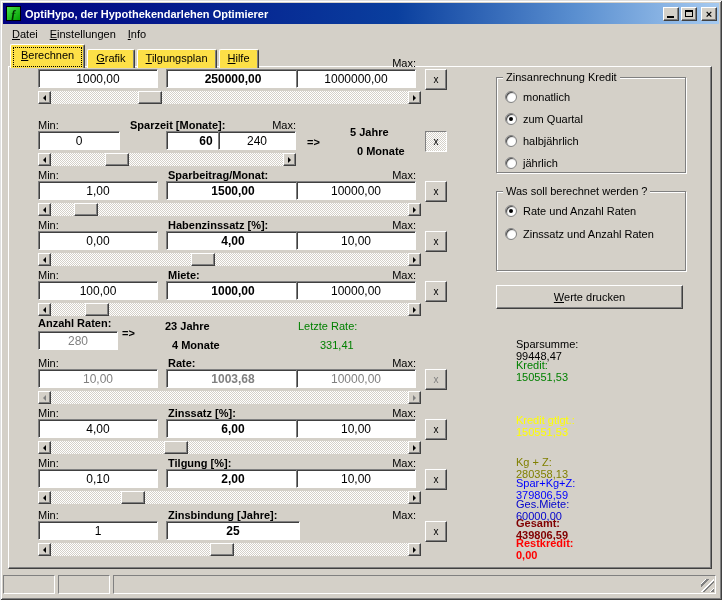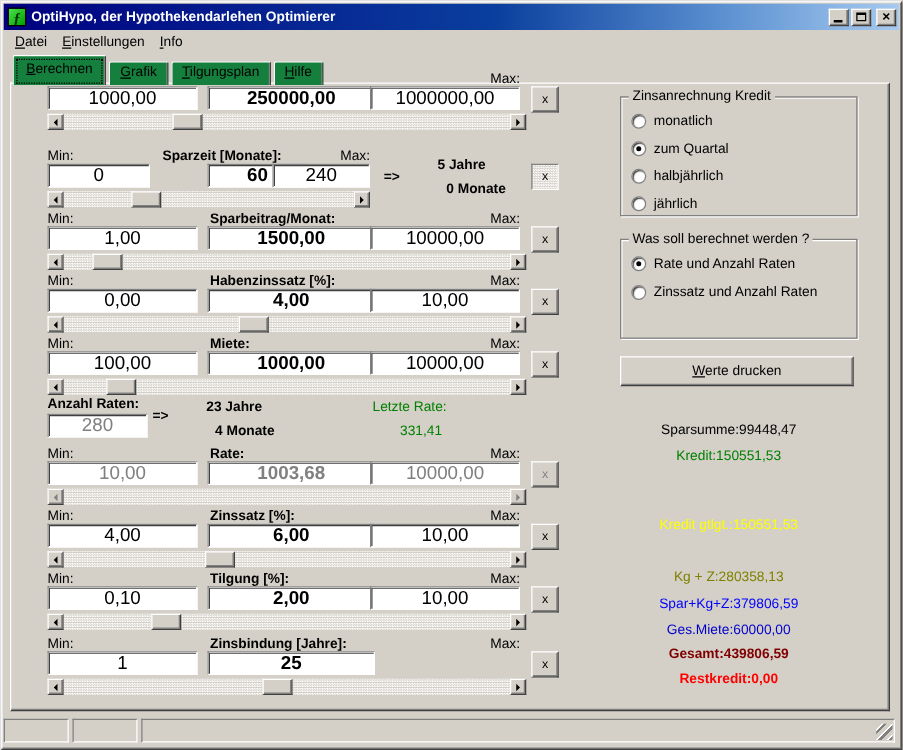--- a/index.html
+++ b/index.html
@@ -22,39 +22,39 @@
   .tb-btn.close{margin-left:4px;}
   .glyph-min{position:absolute;left:3px;bottom:2px;width:7px;height:2px;background:#000;}
   .glyph-max{position:absolute;left:3px;top:2px;width:8px;height:7px;border:1px solid #000;border-top-width:2px;box-sizing:border-box;}
   .glyph-close{position:absolute;left:0;top:0;right:0;bottom:0;font-weight:bold;font-size:11px;line-height:12px;text-align:center;}
   
   .menubar{position:absolute;left:3px;top:25px;right:3px;height:18px;display:flex;align-items:center;padding-left:3px;}
   .menu-item{padding:1px 6px;white-space:nowrap;}
   .u{text-decoration:underline;}
   
   .tabstrip{position:absolute;left:10px;top:44px;height:24px;display:flex;align-items:flex-end;z-index:5;}
-  .tab{height:19px;line-height:17px;padding:0 8px;background:#15803d;margin-right:2px;white-space:nowrap;
+  .tab{height:19px;line-height:17px;padding:0 8px;background:#fde047;margin-right:2px;white-space:nowrap;
     border:1px solid;border-color:#fff #404040 #404040 #fff;border-bottom:none;border-radius:2px 2px 0 0;
     box-shadow:inset -1px 0 0 #808080;box-sizing:border-box;}
   .tab.active{height:24px;line-height:20px;padding:0 10px;position:relative;border-bottom:none;z-index:6;}
   .tab.active::before{content:"";position:absolute;left:2px;right:2px;top:2px;bottom:1px;border:1px dotted #000;}
   
   .tabpanel{position:absolute;left:8px;top:66px;width:702px;height:501px;background:#d4d0c8;z-index:1;
     border:1px solid;border-color:#fff #404040 #404040 #fff;box-shadow:inset -1px -1px 0 #808080;}
   
   .srow{position:absolute;left:30px;width:420px;height:48px;z-index:2;}
   .flabel{position:absolute;top:0;white-space:nowrap;}
   .lmin{left:8px;}
   .lmid{left:138px;font-weight:bold;}
   .lmax{right:34px;}
   .narrow .lmid{left:100px;}
   .narrow .lmax{right:154px;}
   .field{position:absolute;top:12px;height:19px;background:#fff;color:#000;text-align:center;
     border:1px solid;border-color:#808080 #fff #fff #808080;box-shadow:inset 1px 1px 0 #404040;
-    font-family:"Liberation Sans",sans-serif;font-size:15px;padding:0;box-sizing:border-box;}
+    font-family:"Liberation Sans",sans-serif;font-size:12px;padding:0;box-sizing:border-box;}
   .fmin{left:8px;width:120px;}
   .fmid{left:136px;width:134px;font-weight:bold;}
   .fmax{left:266px;width:120px;}
   .narrow .fmin{width:82px;}
   .narrow .fmid{left:100px;width:80px;margin-left:36px;}
   .narrow .fmax{left:188px;width:78px;}
   .xbtn{position:absolute;left:395px;top:12px;width:22px;height:21px;background:#d4d0c8;
     border:1px solid;border-color:#fff #404040 #404040 #fff;box-shadow:inset -1px -1px 0 #808080;
     font-family:"Liberation Sans",sans-serif;font-size:10px;text-align:center;padding:0;color:#000;}
   .xbtn.pressed{border-color:#808080 #fff #fff #808080;box-shadow:none;
@@ -92,21 +92,21 @@
   .gb2{left:496px;top:191px;width:188px;height:78px;}
   .legend{position:absolute;top:-7px;left:6px;background:#d4d0c8;padding:0 3px;white-space:nowrap;}
   .radio-row{position:absolute;left:8px;height:14px;display:flex;align-items:center;white-space:nowrap;}
   .radio{width:12px;height:12px;border-radius:50%;background:#fff;box-sizing:border-box;flex:none;
     border:1px solid #808080;box-shadow:inset 1px 1px 1px #404040,inset -1px -1px 0 #fff;position:relative;margin-right:6px;}
   .radio.checked::after{content:"";position:absolute;left:3px;top:3px;width:4px;height:4px;border-radius:50%;background:#000;}
   .print-btn{position:absolute;left:496px;top:285px;width:187px;height:24px;background:#d4d0c8;z-index:2;
     border:1px solid;border-color:#fff #404040 #404040 #fff;box-shadow:inset -1px -1px 0 #808080;
     font-family:"Liberation Sans",sans-serif;font-size:11px;color:#000;padding:0;}
   
-  .result-row{position:absolute;left:500px;width:166px;height:14px;z-index:2;display:flex;justify-content:center;white-space:nowrap;}
+  .result-row{position:absolute;left:516px;width:166px;height:14px;z-index:2;display:flex;justify-content:flex-start;white-space:nowrap;flex-direction:column;}
   .result-row.bold{font-weight:bold;}
   
   .status-cell{position:absolute;top:575px;height:19px;box-sizing:border-box;z-index:2;
     border:1px solid;border-color:#808080 #fff #fff #808080;}
   .grip{position:absolute;right:1px;bottom:1px;width:13px;height:13px;
     background:repeating-linear-gradient(135deg,transparent 0 3px,#ffffff 3px 4px,#808080 4px 6px);}
 </style>
 </head>
 <body>
 

